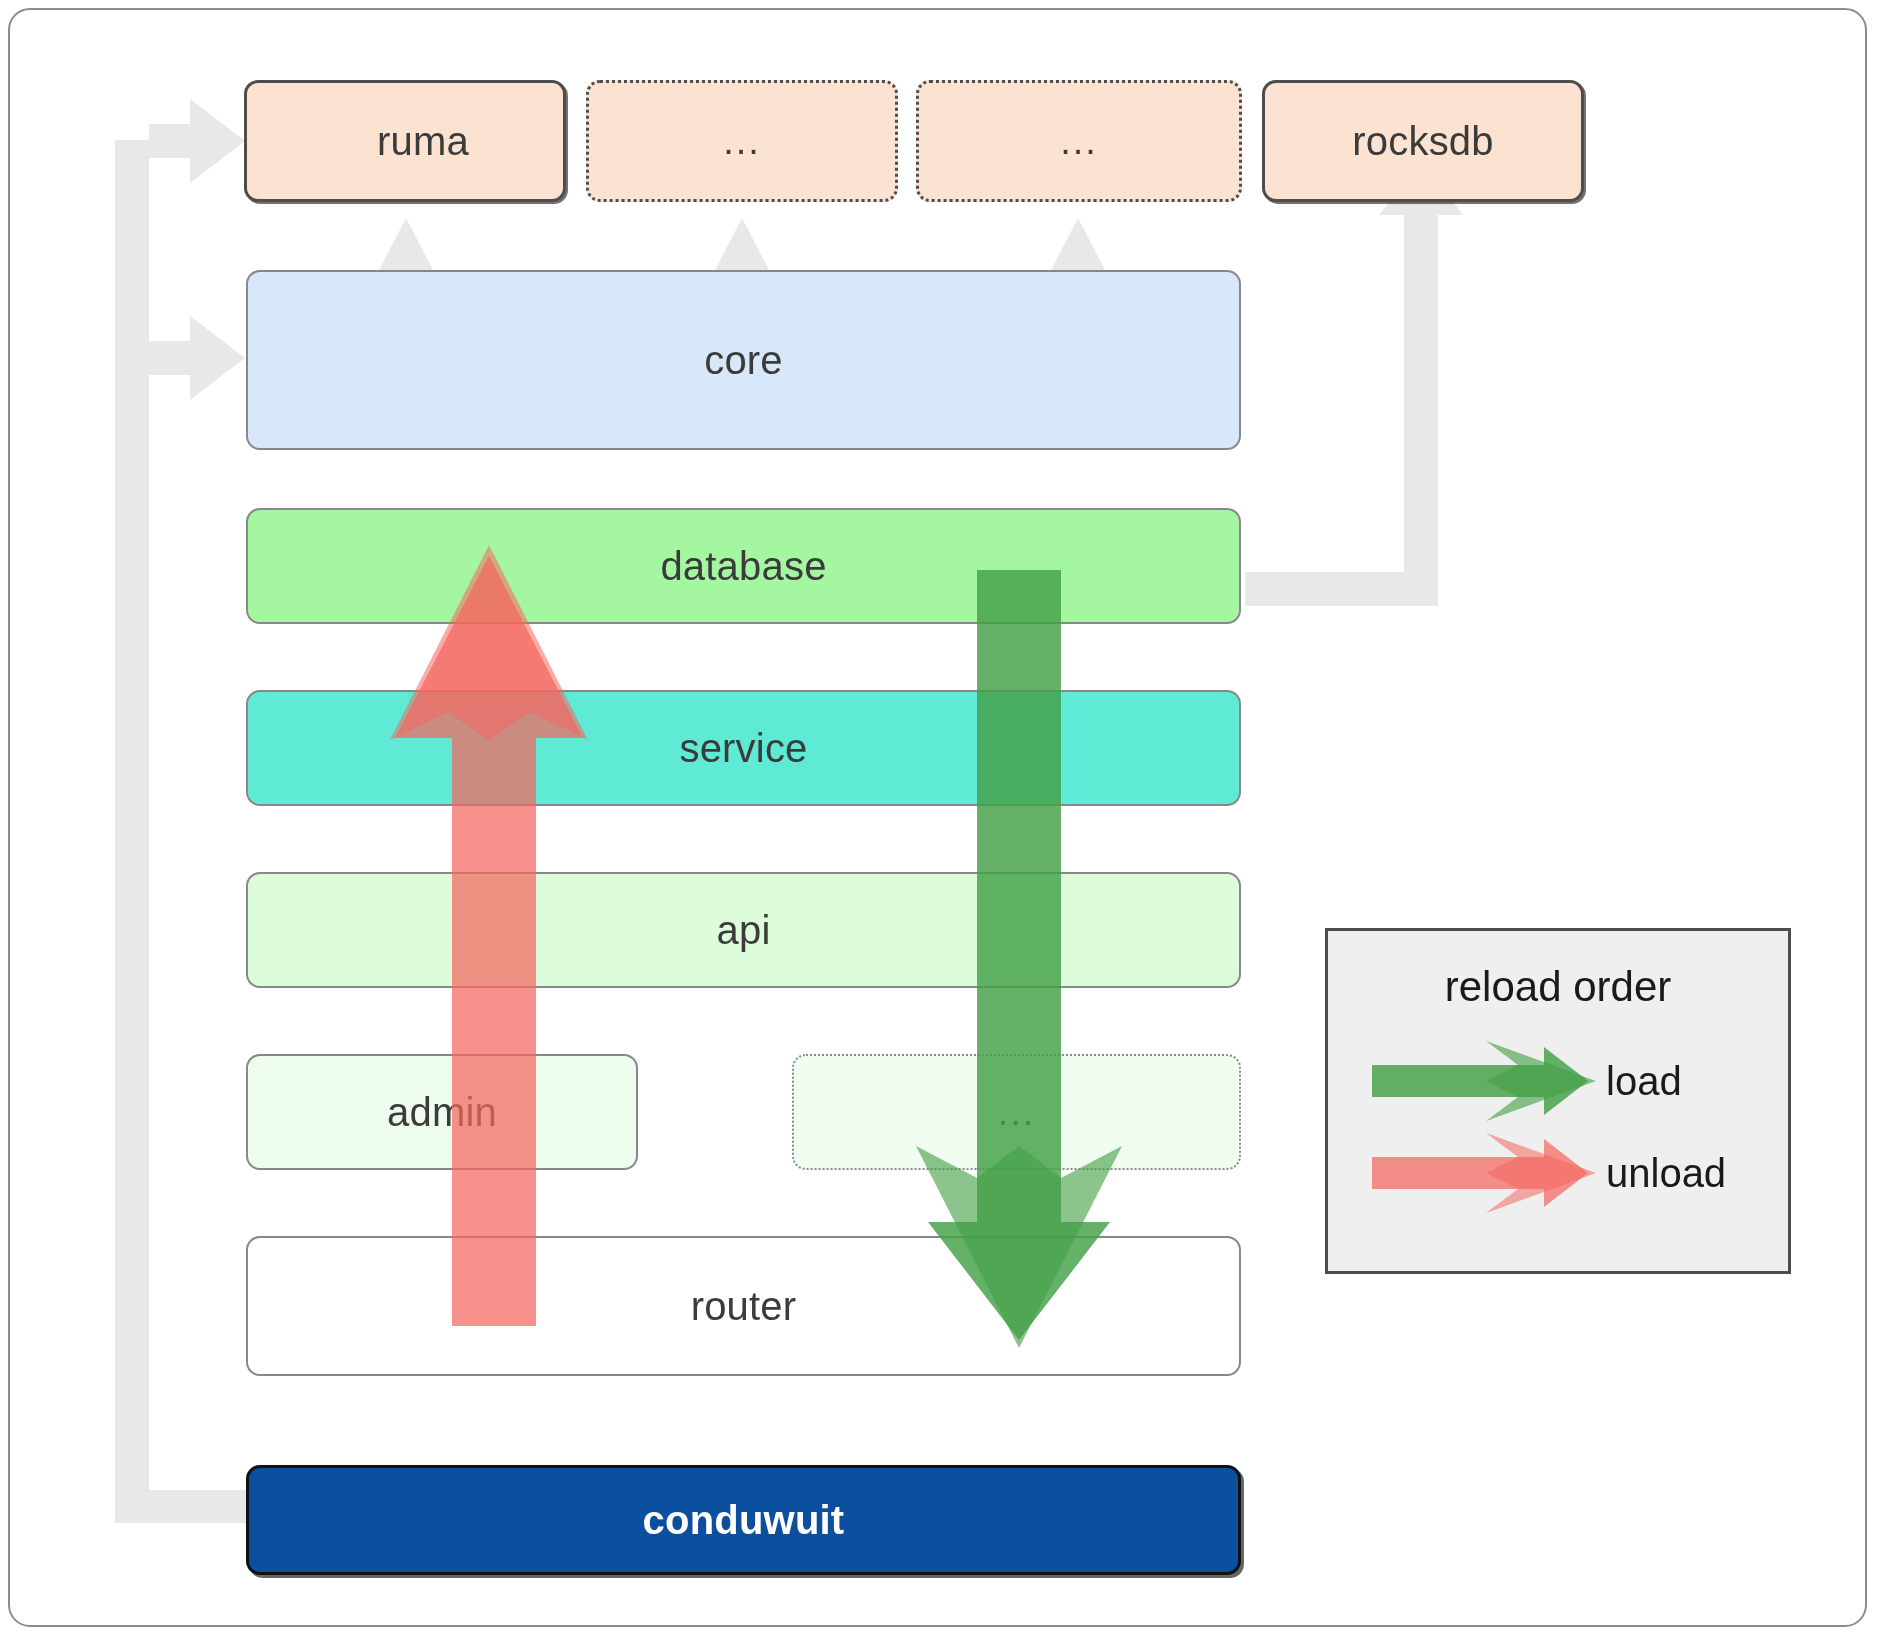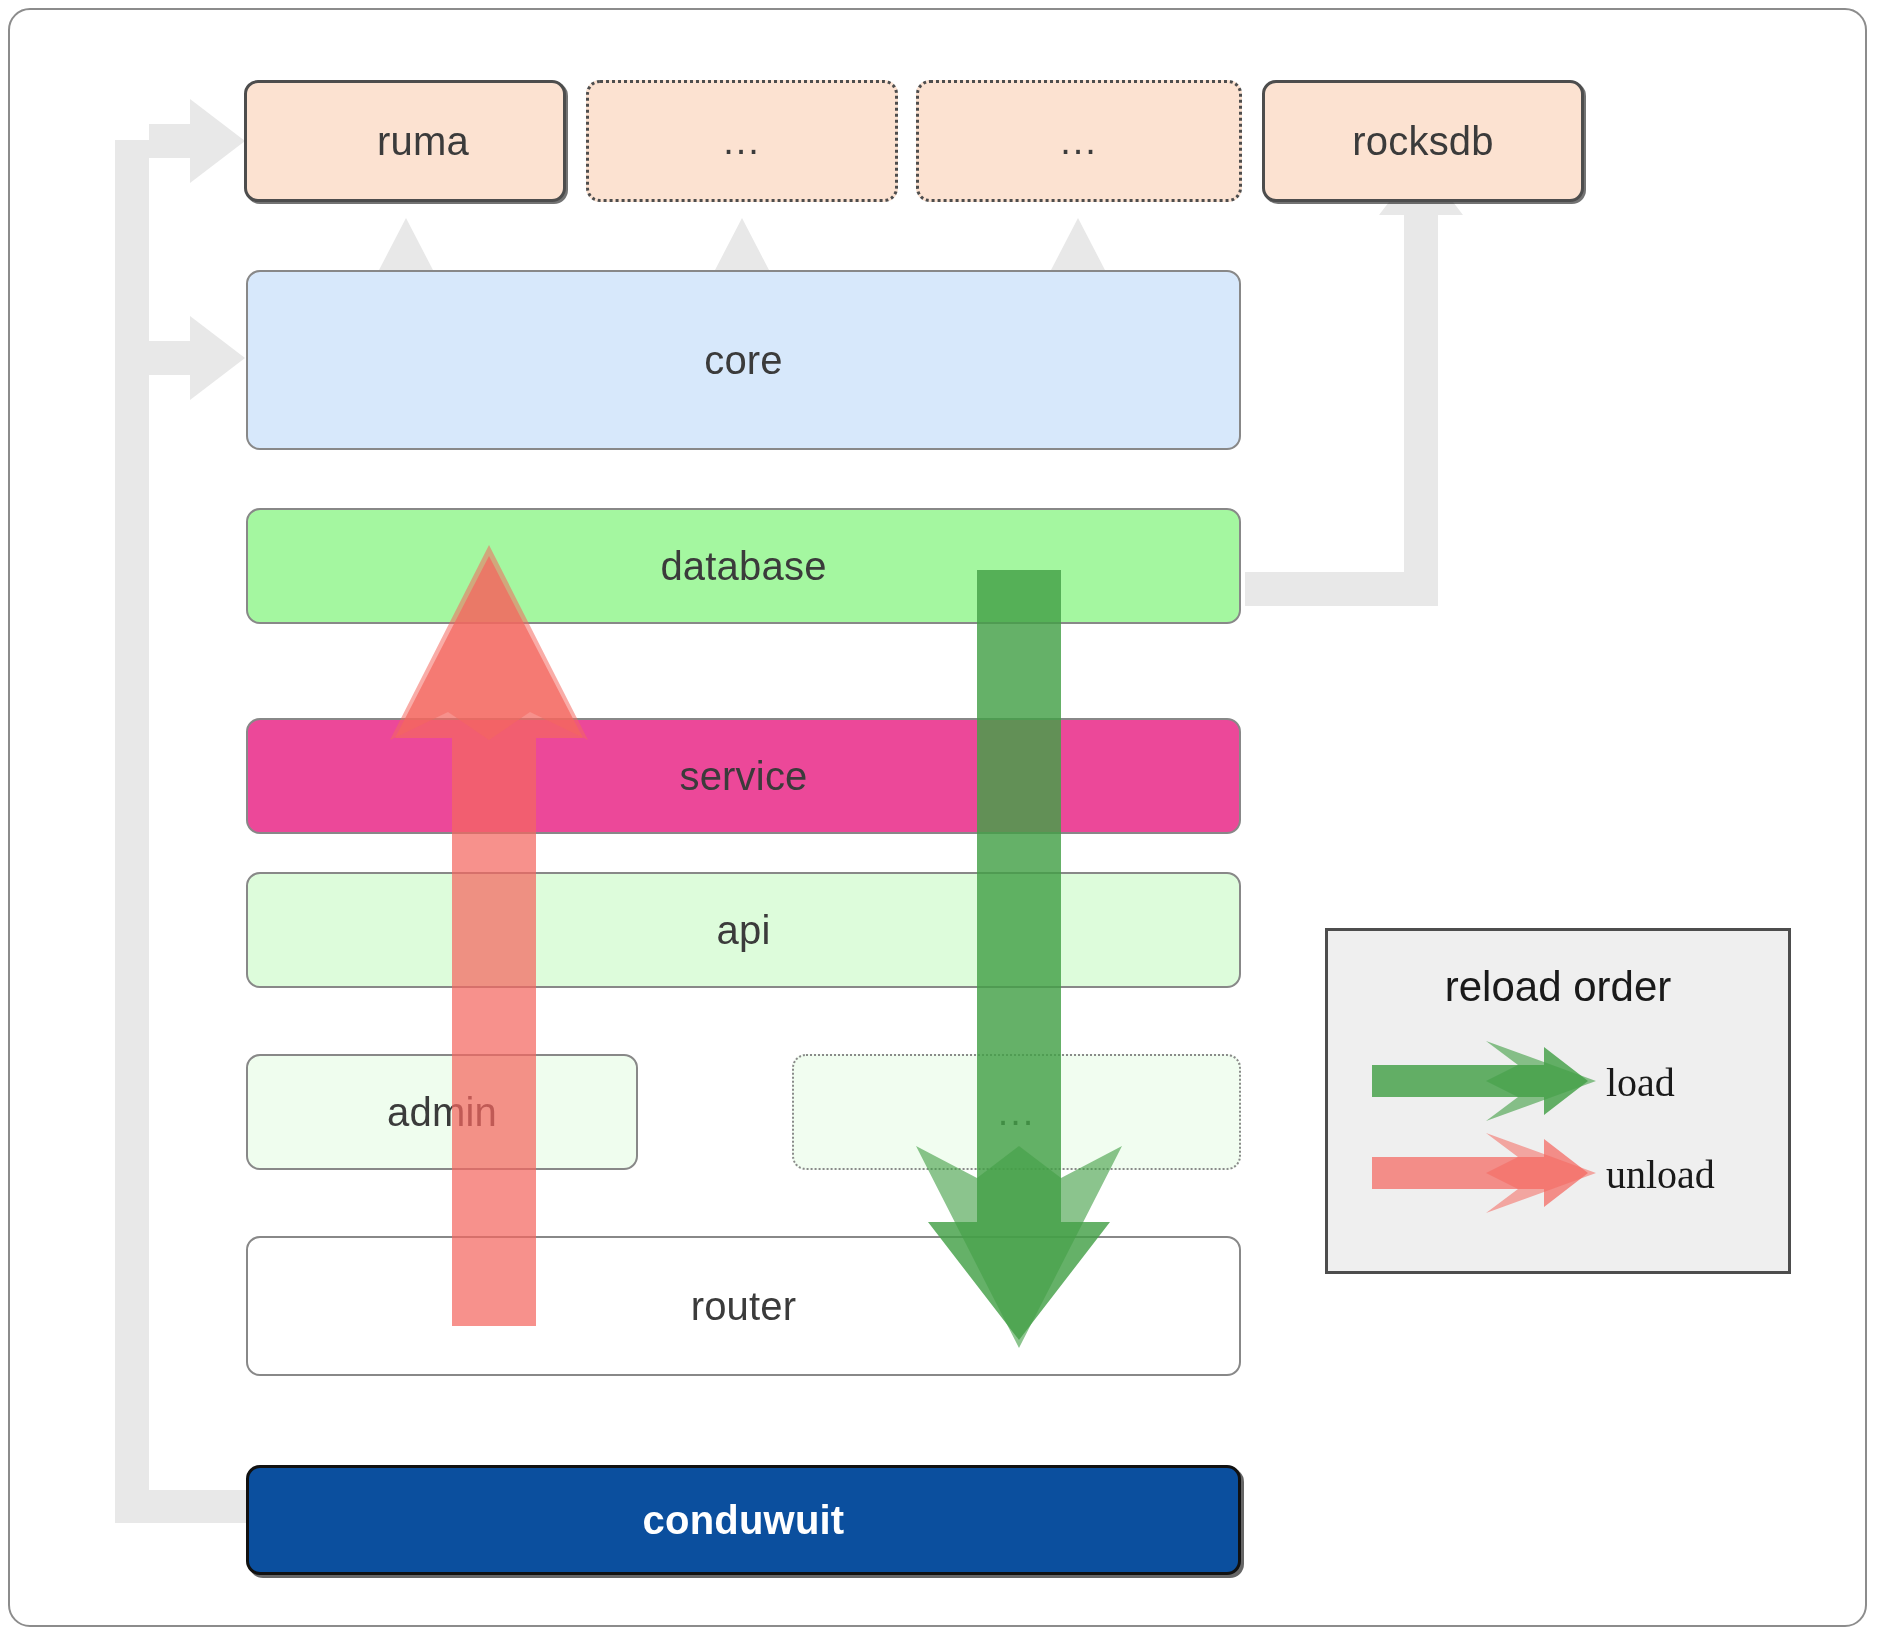--- a/index.html
+++ b/index.html
@@ -52,21 +52,21 @@
   }
 
   
   .layer {
     border: 2px solid #888888;
   }
   .layer.dotted { border: 2px dotted #8a8a8a; }
 
   .c-core { background: #d7e8fb; }
   .c-database { background: #a4f7a0; }
-  .c-service { background: #ec4899; margin-top: 28px; }
+  .c-service { background: #5eead4; }
   .c-api { background: #ddfcdb; }
   .c-admin { background: #effdee; }
   .c-dots { background: #f1fdf0; }
   .c-router { background: #ffffff; }
 
   .binary {
     background: #0b4f9e;
     border: 3px solid #111111;
     border-radius: 14px;
     color: #ffffff;
@@ -87,21 +87,20 @@
     right: 0;
     top: 32px;
     text-align: center;
     font-size: 42px;
     color: #1a1a1a;
   }
   .legend-label {
     position: absolute;
     font-size: 40px;
     color: #1a1a1a;
-    font-family: Liberation Serif, serif;
   }
 
   svg.ov {
     position: absolute;
     left: 0;
     top: 0;
     width: 1883px;
     height: 1643px;
     pointer-events: none;
   }

